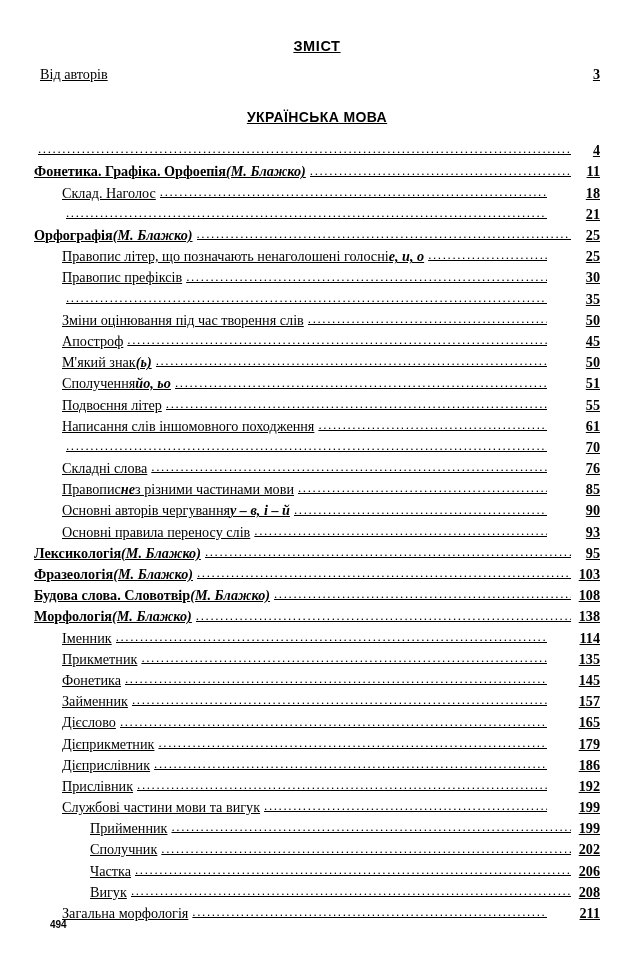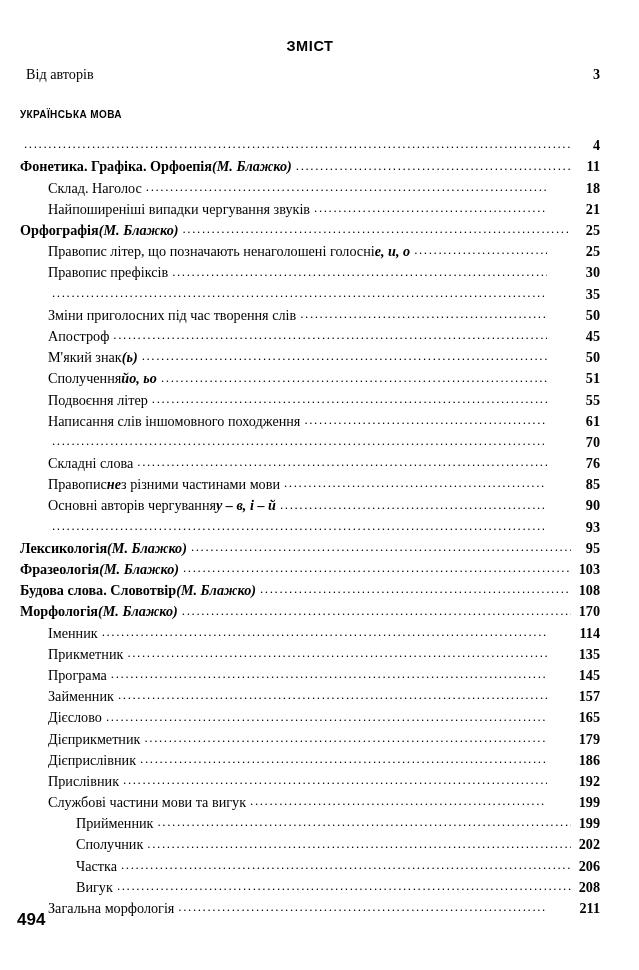--- a/index.html
+++ b/index.html
@@ -13,34 +13,36 @@
     font-family: "Liberation Serif", serif;
     color: #000000;
     position: relative;
     overflow: hidden;
   }
   .page {
     position: relative;
     width: 634px;
     height: 970px;
     box-sizing: border-box;
-    padding: 38px 34px 0 20px;
+    padding: 38px 34px 0 34px;
+    text-decoration: underline;
   }
   .doc-title {
     text-align: center;
     font-family: "Liberation Sans", sans-serif;
     font-weight: bold;
     font-size: 14.5px;
     letter-spacing: 0.6px;
     margin: 0 0 10px 0;
   }
   .section-title {
+    text-align: center;
     font-family: "Liberation Sans", sans-serif;
     font-weight: bold;
-    font-size: 10px;
+    font-size: 14px;
     letter-spacing: 0.4px;
     margin: 25px 0 14px 0;
   }
   .toc {
     margin: 0;
     padding: 0;
     list-style: none;
   }
   .toc-row {
     display: flex;
@@ -80,25 +82,25 @@
 
   .author { font-style: italic; font-weight: bold; }
   .boldital { font-style: italic; font-weight: bold; }
 
   .first-row { padding-left: 6px; }
   .first-row > .toc-label { font-weight: normal; }
   .first-row > .toc-page { font-weight: bold; }
 
   .page-number {
     position: absolute;
-    left: 17px;
+    left: 50px;
     bottom: 40px;
     font-family: "Liberation Sans", sans-serif;
     font-weight: bold;
-    font-size: 17px;
+    font-size: 10px;
   }
 </style>
 </head>
 <body>
 
 <div class="page">
 
   <h1 class="doc-title">ЗМІСТ</h1>
 
   <div class="toc">
@@ -121,21 +123,20 @@
         <span class="author"> (М. Блажко)</span>
         <span class="toc-dots">........................................................................................................................................................................................................</span>
         <span class="toc-page">11</span>
       </div>
       <div class="toc-row lvl-1">
         <span class="toc-label">Склад. Наголос</span>
         <span class="toc-dots">........................................................................................................................................................................................................</span>
         <span class="toc-page">18</span>
       </div>
       <div class="toc-row lvl-1">
-        <span class="toc-label">Найпоширеніші випадки чергування звуків</span>
         <span class="toc-dots">........................................................................................................................................................................................................</span>
         <span class="toc-page">21</span>
       </div>
       <div class="toc-row lvl-0">
         <span class="toc-label">Орфографія</span>
         <span class="author"> (М. Блажко)</span>
         <span class="toc-dots">........................................................................................................................................................................................................</span>
         <span class="toc-page">25</span>
       </div>
       <div class="toc-row lvl-1">
@@ -147,21 +148,21 @@
       <div class="toc-row lvl-1">
         <span class="toc-label">Правопис префіксів</span>
         <span class="toc-dots">........................................................................................................................................................................................................</span>
         <span class="toc-page">30</span>
       </div>
       <div class="toc-row lvl-1">
         <span class="toc-dots">........................................................................................................................................................................................................</span>
         <span class="toc-page">35</span>
       </div>
       <div class="toc-row lvl-1">
-        <span class="toc-label">Зміни приголосних під час творення слів</span>
+        <span class="toc-label">Зміни оцінювання під час творення слів</span>
         <span class="toc-dots">........................................................................................................................................................................................................</span>
         <span class="toc-page">50</span>
       </div>
       <div class="toc-row lvl-1">
         <span class="toc-label">Апостроф</span>
         <span class="toc-dots">........................................................................................................................................................................................................</span>
         <span class="toc-page">45</span>
       </div>
       <div class="toc-row lvl-1">
         <span class="toc-label">М'який знак</span>
@@ -201,20 +202,21 @@
         <span class="toc-dots">........................................................................................................................................................................................................</span>
         <span class="toc-page">85</span>
       </div>
       <div class="toc-row lvl-1">
         <span class="toc-label">Основні авторів чергування</span>
         <span class="boldital"> у – в, і – й</span>
         <span class="toc-dots">........................................................................................................................................................................................................</span>
         <span class="toc-page">90</span>
       </div>
       <div class="toc-row lvl-1">
+        <span class="toc-label">Основні правила переносу слів</span>
         <span class="toc-dots">........................................................................................................................................................................................................</span>
         <span class="toc-page">93</span>
       </div>
       <div class="toc-row lvl-0">
         <span class="toc-label">Лексикологія</span>
         <span class="author"> (М. Блажко)</span>
         <span class="toc-dots">........................................................................................................................................................................................................</span>
         <span class="toc-page">95</span>
       </div>
       <div class="toc-row lvl-0">
@@ -226,34 +228,34 @@
       <div class="toc-row lvl-0">
         <span class="toc-label">Будова слова. Словотвір</span>
         <span class="author"> (М. Блажко)</span>
         <span class="toc-dots">........................................................................................................................................................................................................</span>
         <span class="toc-page">108</span>
       </div>
       <div class="toc-row lvl-0">
         <span class="toc-label">Морфологія</span>
         <span class="author"> (М. Блажко)</span>
         <span class="toc-dots">........................................................................................................................................................................................................</span>
-        <span class="toc-page">170</span>
+        <span class="toc-page">138</span>
       </div>
       <div class="toc-row lvl-1">
         <span class="toc-label">Іменник</span>
         <span class="toc-dots">........................................................................................................................................................................................................</span>
         <span class="toc-page">114</span>
       </div>
       <div class="toc-row lvl-1">
         <span class="toc-label">Прикметник</span>
         <span class="toc-dots">........................................................................................................................................................................................................</span>
         <span class="toc-page">135</span>
       </div>
       <div class="toc-row lvl-1">
-        <span class="toc-label">Програма</span>
+        <span class="toc-label">Фонетика</span>
         <span class="toc-dots">........................................................................................................................................................................................................</span>
         <span class="toc-page">145</span>
       </div>
       <div class="toc-row lvl-1">
         <span class="toc-label">Займенник</span>
         <span class="toc-dots">........................................................................................................................................................................................................</span>
         <span class="toc-page">157</span>
       </div>
       <div class="toc-row lvl-1">
         <span class="toc-label">Дієслово</span>

